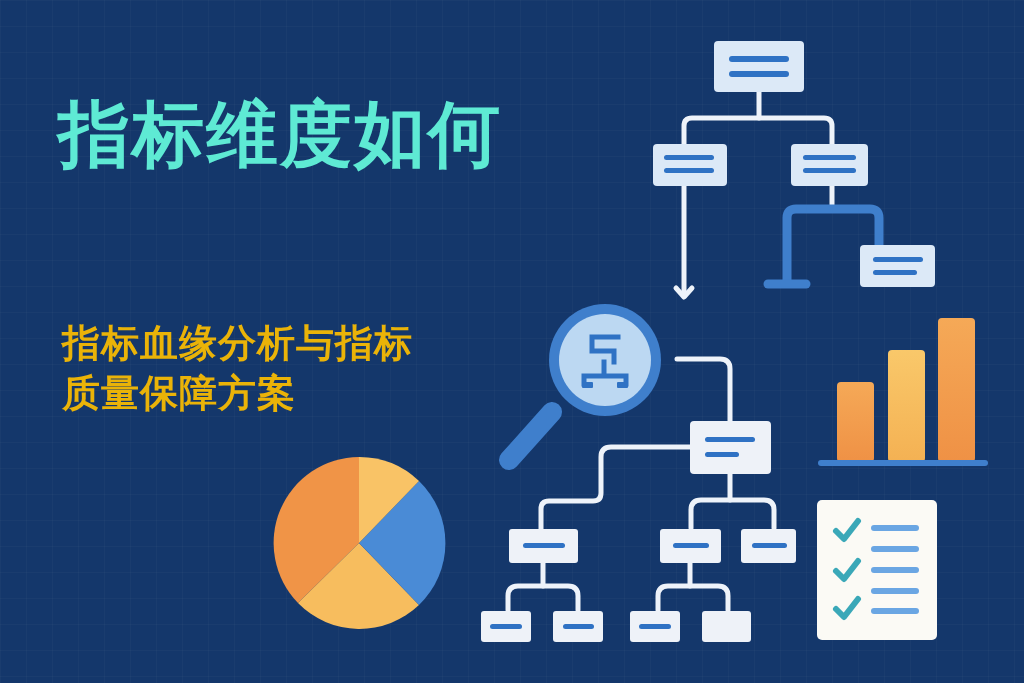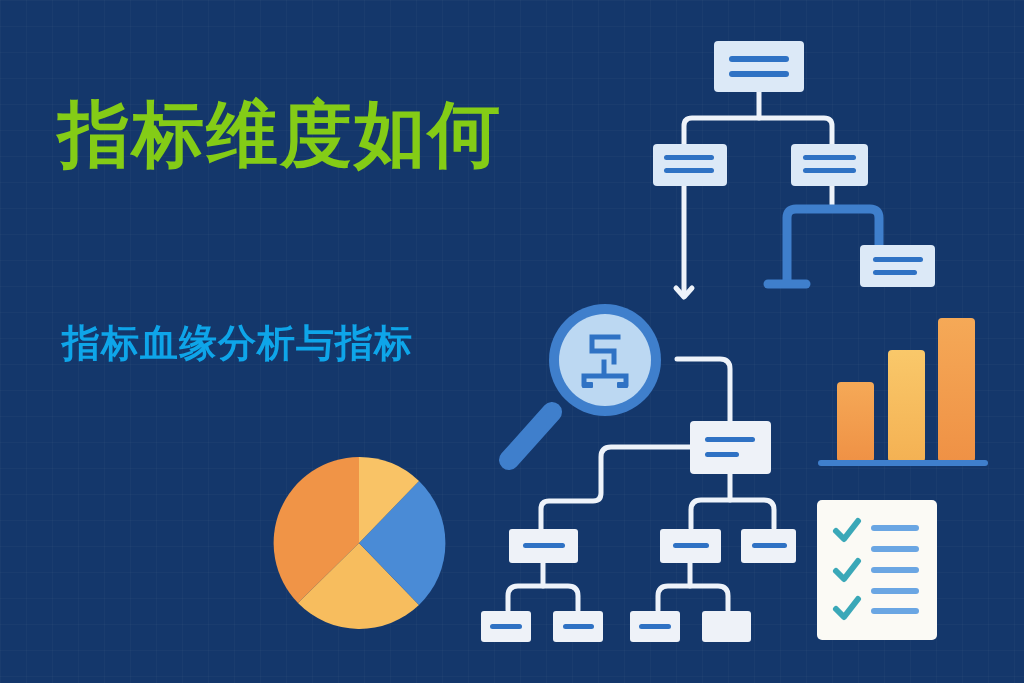--- a/index.html
+++ b/index.html
@@ -7,40 +7,41 @@
       width: 1024px; height: 683px; overflow: hidden; position: relative;
       background-color: #14376b;
       background-image:
         linear-gradient(rgba(255,255,255,0.025) 1px, transparent 1px),
         linear-gradient(90deg, rgba(255,255,255,0.025) 1px, transparent 1px);
       background-size: 26px 26px;
       font-family: "DejaVu Sans", "Liberation Sans", sans-serif;
     }
     .title {
       position: absolute; left: 58px; top: 86px;
-      color: #84cc16; font-weight: bold; font-size: 72px; line-height: 96px;
+      color: #5eead4; font-weight: bold; font-size: 72px; line-height: 96px;
       letter-spacing: 2px; margin: 0;
     }
     .subtitle {
       position: absolute; left: 62px; top: 318px;
-      color: #0ea5e9; font-weight: bold; font-size: 38px; line-height: 50px;
+      color: #eab308; font-weight: bold; font-size: 38px; line-height: 50px;
       letter-spacing: 1px; margin: 0;
     }
     .title span, .subtitle span { display: block; white-space: nowrap; }
     svg.art { position: absolute; left: 0; top: 0; }
   </style>
 </head>
 <body>
 
 <h1 class="title">
   <span>指标维度如何</span>
 </h1>
 
 <h2 class="subtitle">
   <span>指标血缘分析与指标</span>
+  <span>质量保障方案</span>
 </h2>
 
 <svg class="art" width="1024" height="683" viewBox="0 0 1024 683">
 
   <g>
 
     <g fill="none" stroke="#eef3fa" stroke-width="5" stroke-linejoin="round" stroke-linecap="round">
       <path d="M759 92 V118"></path>
       <path d="M684 145 V126 Q684 118 692 118 H824 Q832 118 832 126 V145"></path>
       <path d="M684 185 V296"></path>

